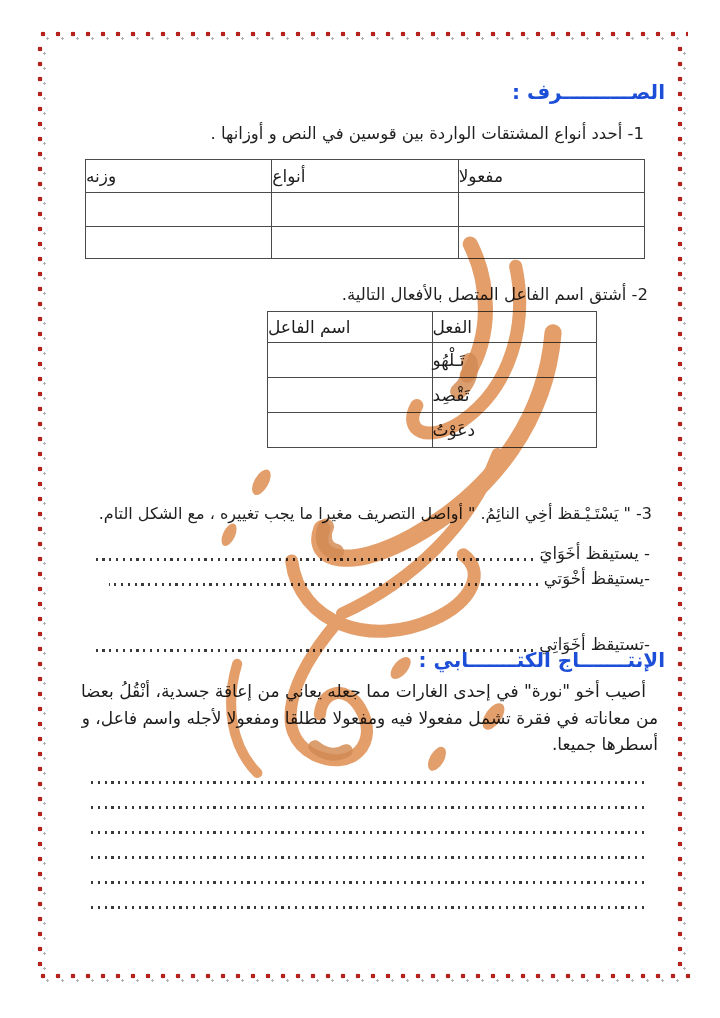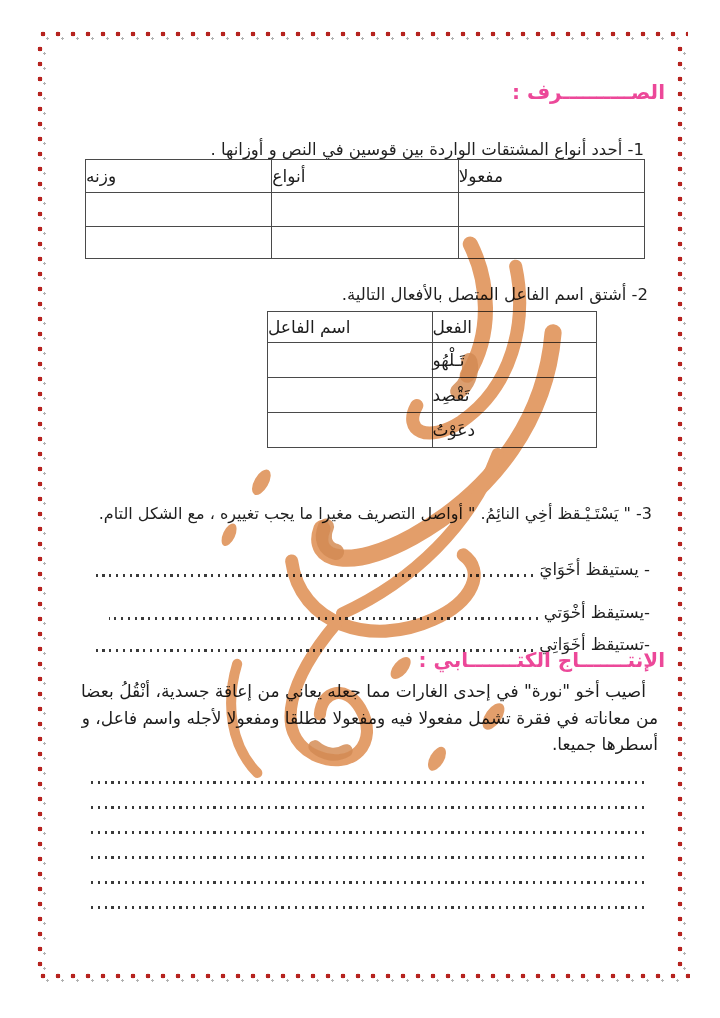--- a/index.html
+++ b/index.html
@@ -25,21 +25,21 @@
   }
   .frame-top    { left:38px; top:29px;  width:650px; }
   .frame-bottom { left:38px; top:971px; width:652px; }
   .frame-left   { left:35px; top:44px;  height:926px; }
   .frame-right  { left:675px; top:44px; height:926px; }
 
   
   .abs { position:absolute; }
   .rtl { direction:rtl; unicode-bidi:embed; }
   .heading {
-    color:#ec4899; font-weight:bold; font-size:20px; white-space:nowrap;text-align:center;
+    color:#1d4ed8; font-weight:bold; font-size:20px; white-space:nowrap;text-align:center;
   }
   .qtext { font-size:16.5px; color:#1f1f1f; white-space:nowrap; }
 
   table.sheet {
     border-collapse:collapse; table-layout:fixed; width:100%;
     direction:rtl; font-size:17px; color:#1d1d1d;
   }
   table.sheet th, table.sheet td {
     border:1.6px solid #4a4a4a; font-weight:normal; text-align:left;
     padding:0; vertical-align:middle;
@@ -68,21 +68,21 @@
 
 <div class="page">
 
   <div class="dots-h frame-top"></div>
   <div class="dots-h frame-bottom"></div>
   <div class="dots-v frame-left"></div>
   <div class="dots-v frame-right"></div>
 
   <div class="abs rtl heading" style="right:55px; top:80px;">الصــــــــــرف :</div>
 
-  <div class="abs rtl qtext" style="right:76px; top:140px;">1- أحدد أنواع المشتقات الواردة بين قوسين في النص و أوزانها .</div>
+  <div class="abs rtl qtext" style="right:76px; top:124px;">1- أحدد أنواع المشتقات الواردة بين قوسين في النص و أوزانها .</div>
 
   <div class="abs" style="left:85px; top:159px; width:560px;">
     <table class="sheet">
       <tbody>
           <tr style="height:33px;">
         <th>مفعولا</th>
         <th>أنواع</th>
         <th>وزنه</th>
       </tr>
       <tr style="height:34px;">
@@ -119,25 +119,25 @@
       <tr style="height:35px;">
         <td>دعَوْتُ</td>
         <td></td>
       </tr>
     </tbody>
       </table>
   </div>
 
   <div class="abs rtl qtext" style="right:68px; top:504px; font-size:16px;">3- " يَسْتَـيْـقظ أخِي النائِمُ. " أواصل التصريف مغيرا ما يجب تغييره ، مع الشكل التام.</div>
 
-  <div class="abs conj-line" style="right:70px; left:95px; top:560px;">
+  <div class="abs conj-line" style="right:70px; left:95px; top:544px;">
     <span class="conj-label">- يستيقظ أخَوَايَ</span>
     <span class="dotfill"></span>
   </div>
-  <div class="abs conj-line" style="right:70px; left:109px; top:569px;margin-top:34px;">
+  <div class="abs conj-line" style="right:70px; left:109px; top:569px;">
     <span class="conj-label">-يستيقظ أخْوَتي</span>
     <span class="dotfill"></span>
   </div>
   <div class="abs conj-line" style="right:70px; left:92px; top:635px;">
     <span class="conj-label">-تستيقظ أخَوَاتِي</span>
     <span class="dotfill"></span>
   </div>
 
   <div class="abs rtl heading" style="right:55px; top:648px;">الإنتـــــــاج الكتـــــــابي :</div>
 

